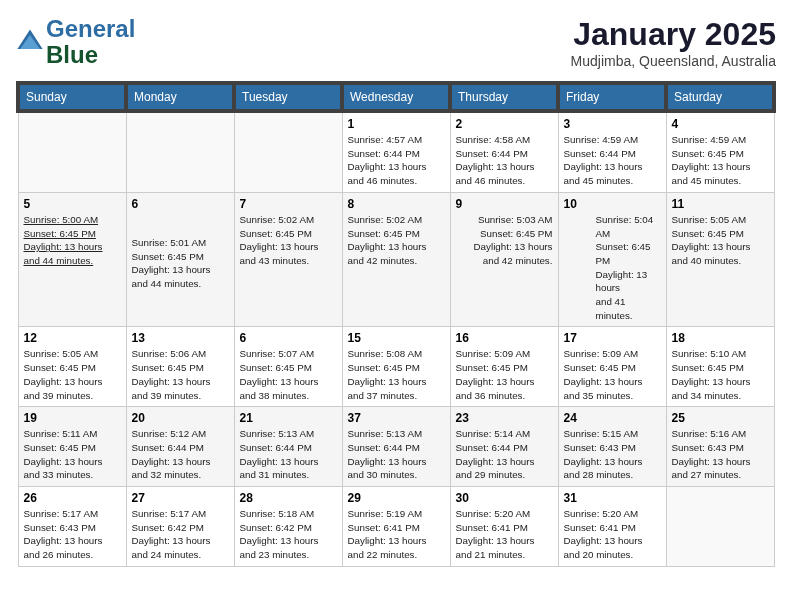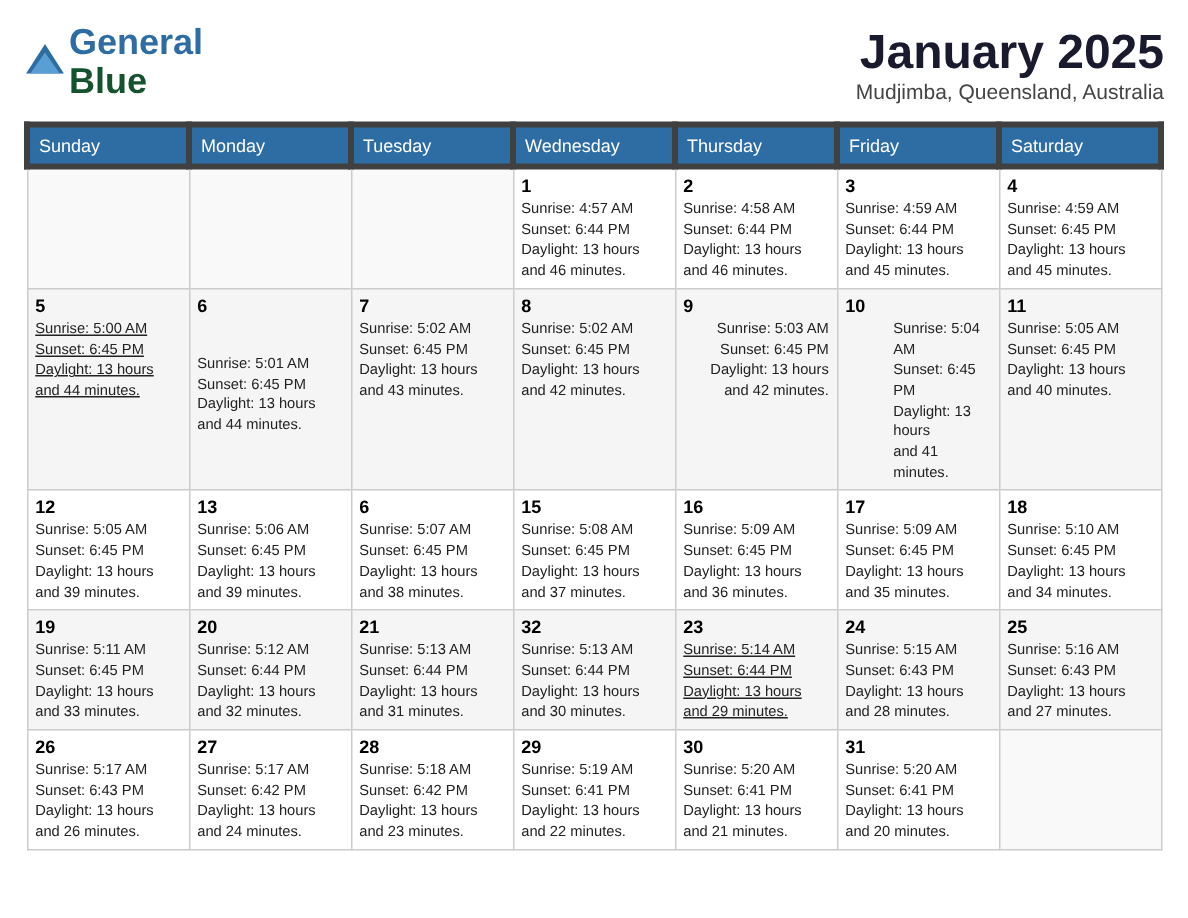--- a/index.html
+++ b/index.html
@@ -270,29 +270,29 @@
 and 32 minutes.</div>
         </td>
         <td>
           <span class="day-number">21</span>
           <div class="day-info" style="white-space: pre-line;">Sunrise: 5:13 AM
 Sunset: 6:44 PM
 Daylight: 13 hours
 and 31 minutes.</div>
         </td>
         <td>
-          <span class="day-number">32</span>
+          <span class="day-number">37</span>
           <div class="day-info" style="white-space: pre-line;">Sunrise: 5:13 AM
 Sunset: 6:44 PM
 Daylight: 13 hours
 and 30 minutes.</div>
         </td>
         <td>
           <span class="day-number">23</span>
-          <div class="day-info" style="white-space: pre-line; text-decoration: underline;">Sunrise: 5:14 AM
+          <div class="day-info" style="white-space: pre-line;">Sunrise: 5:14 AM
 Sunset: 6:44 PM
 Daylight: 13 hours
 and 29 minutes.</div>
         </td>
         <td>
           <span class="day-number">24</span>
           <div class="day-info" style="white-space: pre-line;">Sunrise: 5:15 AM
 Sunset: 6:43 PM
 Daylight: 13 hours
 and 28 minutes.</div>

